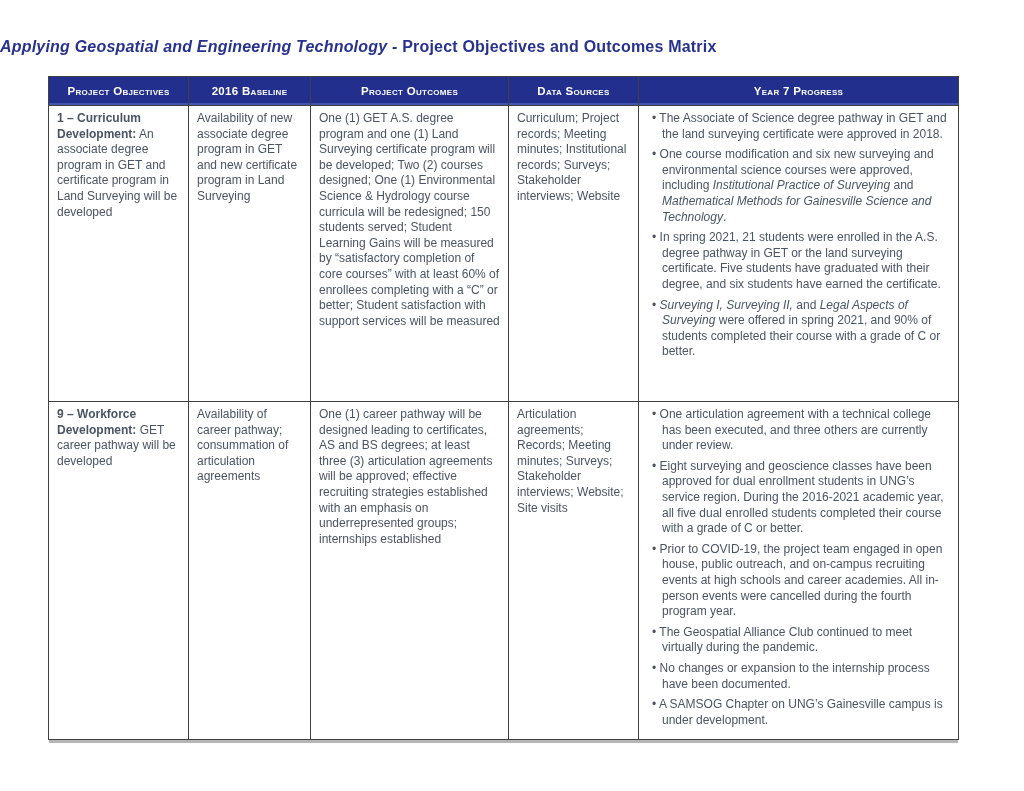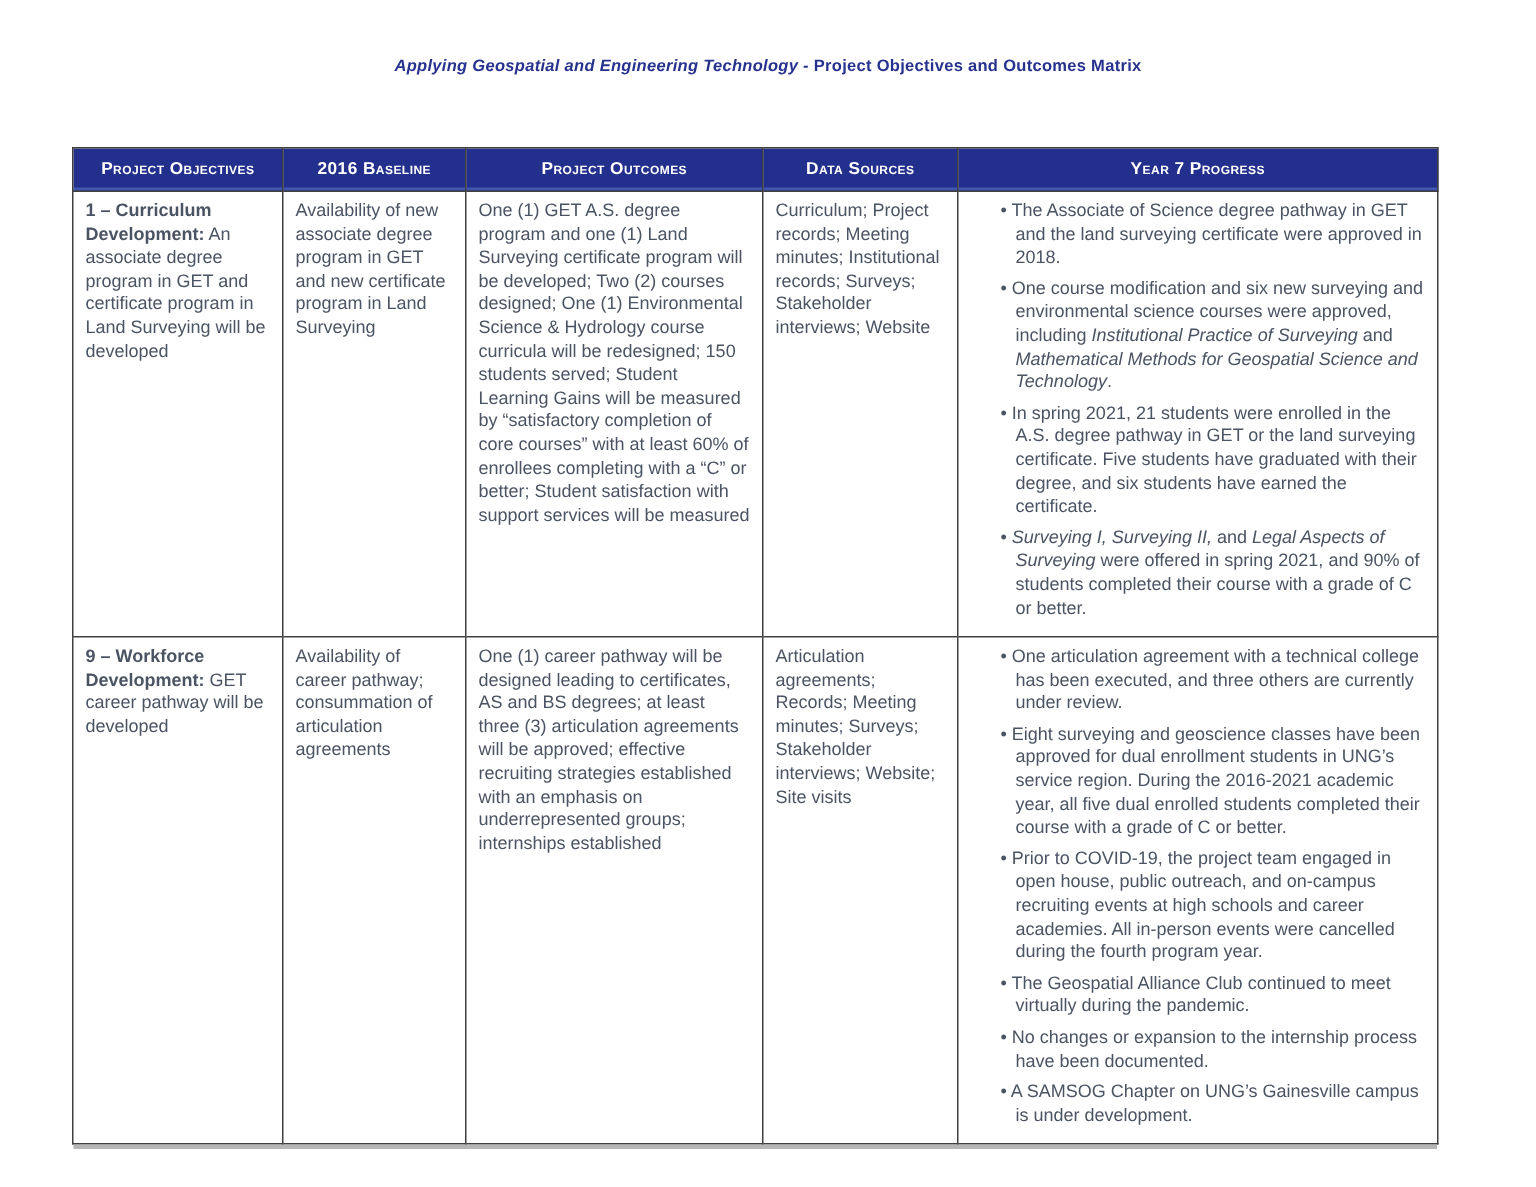--- a/index.html
+++ b/index.html
@@ -9,30 +9,29 @@
     --text:#4b5463;
     --border:#404040;
   }
   html,body{margin:0;padding:0;}
   body{
     width:1024px;height:791px;background:#ffffff;
     font-family:"Liberation Sans", sans-serif;
     position:relative;overflow:hidden;
   }
   .page-title{
-    text-align:center;
     padding-top:38px;
-    font-size:11px;
+    font-size:16px;
     font-weight:bold;
     color:var(--title);
     letter-spacing:.2px;
   }
   .page-title .ital{font-style:italic;}
   table.matrix{
-    position:absolute;left:48px;top:98px;width:910px;
+    position:absolute;left:48px;top:76px;width:910px;
     border-collapse:collapse;table-layout:fixed;
     box-shadow:0 4px 0 -1px #b6b6b6;
   }
   table.matrix th{
     background:var(--headerbg);
     color:var(--headertext);
     font-size:11.5px;
     font-variant:small-caps;
     font-weight:bold;
     letter-spacing:.3px;
@@ -53,21 +52,21 @@
     line-height:1.3;
     color:var(--text);
   }
   tr.row-1{height:296px;}
   tr.row-2{height:320px;}
   td b{font-weight:bold;}
   ul.bullets{margin:0;padding:0 0 0 3px;list-style:none;}
   ul.bullets li{
     padding-left:10px;
     text-indent:-10px;
-    margin:0 0 5px 17px;
+    margin:0 0 5px 2px;
   }
   ul.bullets li::before{content:"• ";}
   ul.bullets i{font-style:italic;}
 </style>
 </head>
 <body>
 
 <div>
 
   <div class="page-title">
@@ -96,21 +95,21 @@
       <tr class="row-1">
         <td>
           <b>1 – Curriculum Development:</b><span> An associate degree program in GET and certificate program in Land Surveying will be developed</span>
         </td>
         <td>Availability of new associate degree program in GET and new certificate program in Land Surveying</td>
         <td>One (1) GET A.S. degree program and one (1) Land Surveying certificate program will be developed; Two (2) courses designed; One (1) Environmental Science &amp; Hydrology course curricula will be redesigned; 150 students served; Student Learning Gains will be measured by “satisfactory completion of core courses” with at least 60% of enrollees completing with a “C” or better; Student satisfaction with support services will be measured</td>
         <td>Curriculum; Project records; Meeting minutes; Institutional records; Surveys; Stakeholder interviews; Website</td>
         <td>
           <ul class="bullets">
               <li><span>The Associate of Science degree pathway in GET and the land surveying certificate were approved in 2018.</span></li>
-              <li><span>One course modification and six new surveying and environmental science courses were approved, including </span><i>Institutional Practice of Surveying</i><span> and </span><i>Mathematical Methods for Geospatial Science and Technology</i><span>.</span></li>
+              <li><span>One course modification and six new surveying and environmental science courses were approved, including </span><i>Institutional Practice of Surveying</i><span> and </span><i>Mathematical Methods for Gainesville Science and Technology</i><span>.</span></li>
               <li><span>In spring 2021, 21 students were enrolled in the A.S. degree pathway in GET or the land surveying certificate.  Five students have graduated with their degree, and six students have earned the certificate.</span></li>
               <li><i>Surveying I, Surveying II,</i><span> and </span><i>Legal Aspects of Surveying</i><span> were offered in spring 2021, and 90% of students completed their course with a grade of C or better.</span></li>
             </ul>
         </td>
       </tr>
       <tr class="row-2">
         <td>
           <b>9 – Workforce Development:</b><span> GET career pathway will be developed</span>
         </td>
         <td>Availability of career pathway; consummation of articulation agreements</td>

